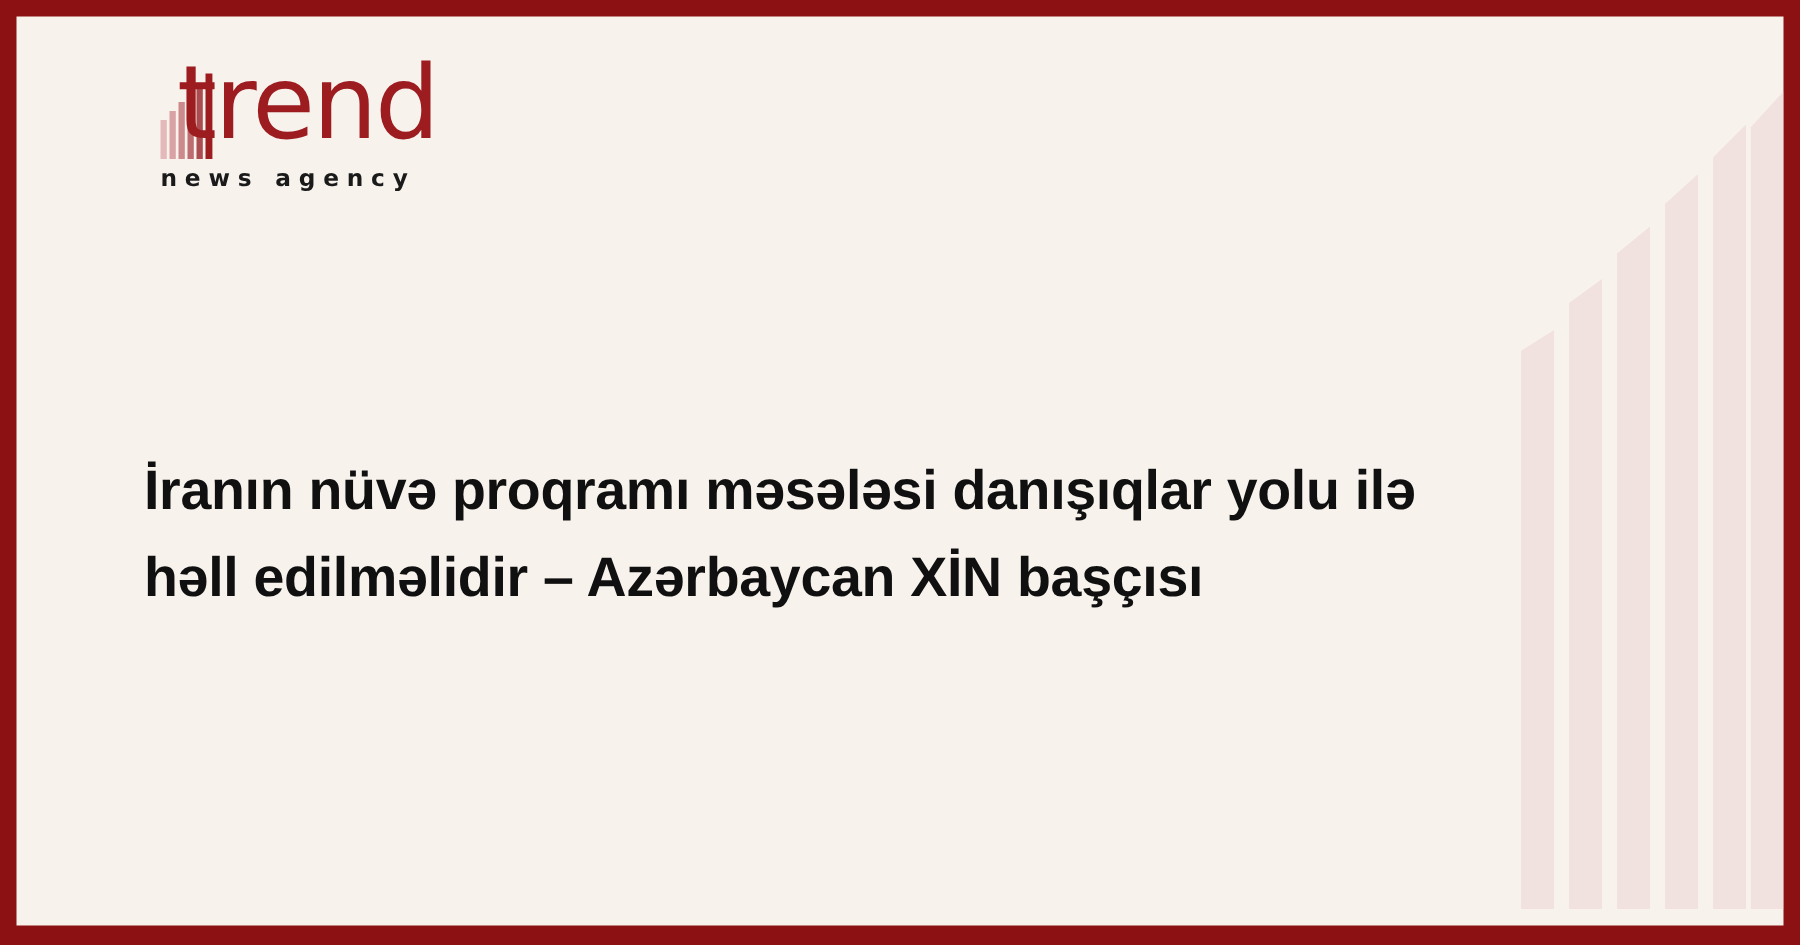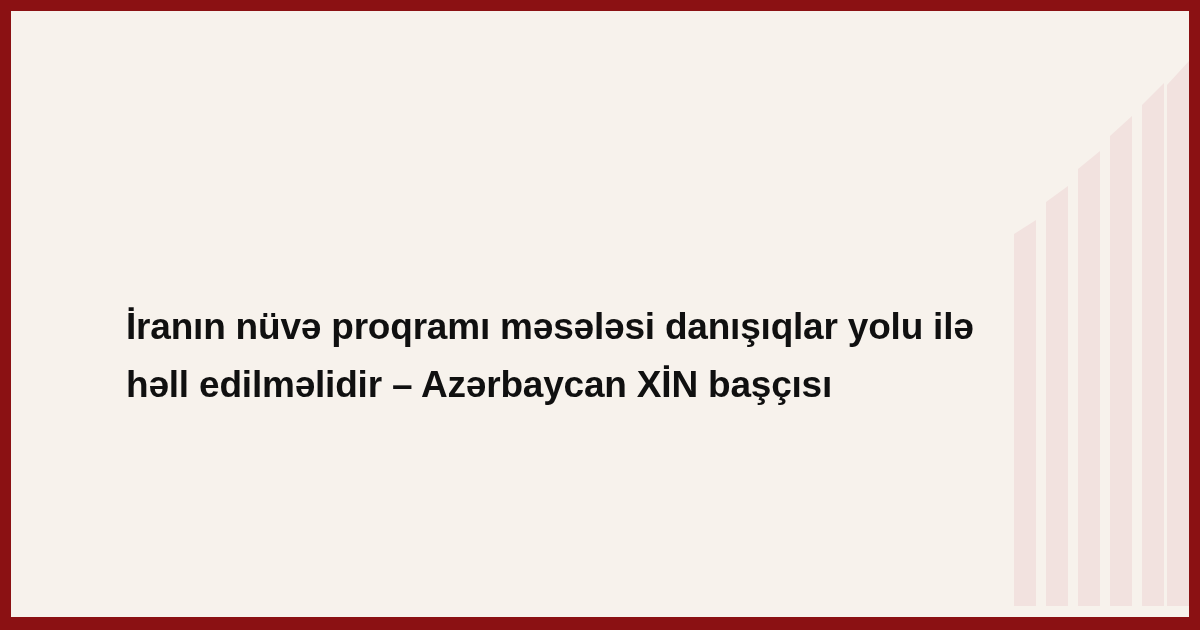--- a/index.html
+++ b/index.html
@@ -96,35 +96,49 @@
     position: absolute;
     left: 85px;
     top: 262px;
     width: 890px;
     font-size: 37px;
     line-height: 58px;
     font-weight: 700;
     color: #101010;
     letter-spacing: -0.2px;
     font-family: "Liberation Sans", sans-serif;
-    margin-left: 30px;
   }
 </style>
 </head>
 <body>
 
 <div id="social-card">
   <div id="card-inner">
 
     <div id="watermark">
       <div class="wm-bar b1"></div>
       <div class="wm-bar b2"></div>
       <div class="wm-bar b3"></div>
       <div class="wm-bar b4"></div>
       <div class="wm-bar b5"></div>
       <div class="wm-bar b6"></div>
     </div>
 
+    <div id="logo">
+      <div id="logo-mark-wrap">
+        <svg width="280" height="62" viewBox="0 0 280 62" xmlns="http://www.w3.org/2000/svg">
+          <rect x="11" y="36" width="4.2" height="26" fill="#e3b9bb"></rect>
+          <rect x="17" y="30" width="4.2" height="32" fill="#d9a3a6"></rect>
+          <rect x="23" y="24" width="4.2" height="38" fill="#cd8a8d"></rect>
+          <rect x="29" y="18" width="4.2" height="44" fill="#bd6d70"></rect>
+          <rect x="35" y="12" width="4.2" height="50" fill="#ab4c50"></rect>
+          <rect x="41" y="5" width="4.6" height="57" fill="#9c1c20"></rect>
+          <polygon points="11,36 45.6,5 45.6,0 11,31" fill="none"></polygon>
+        </svg>
+      </div>
+      <div id="logo-wordmark">trend</div>
+      <div id="logo-tagline">news agency</div>
+    </div>
 
     <h1 id="headline">İranın nüvə proqramı məsələsi danışıqlar yolu ilə həll edilməlidir – Azərbaycan XİN başçısı</h1>
 
   </div>
 </div>
 
 </body></html>

